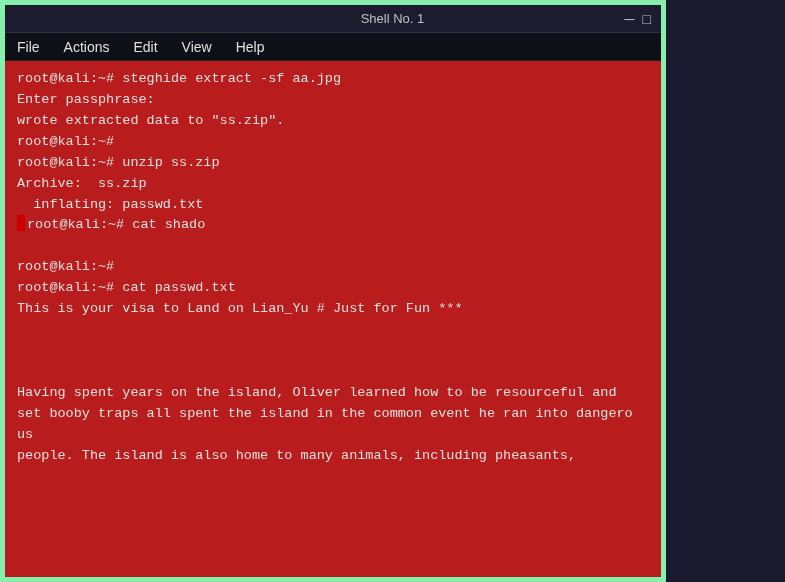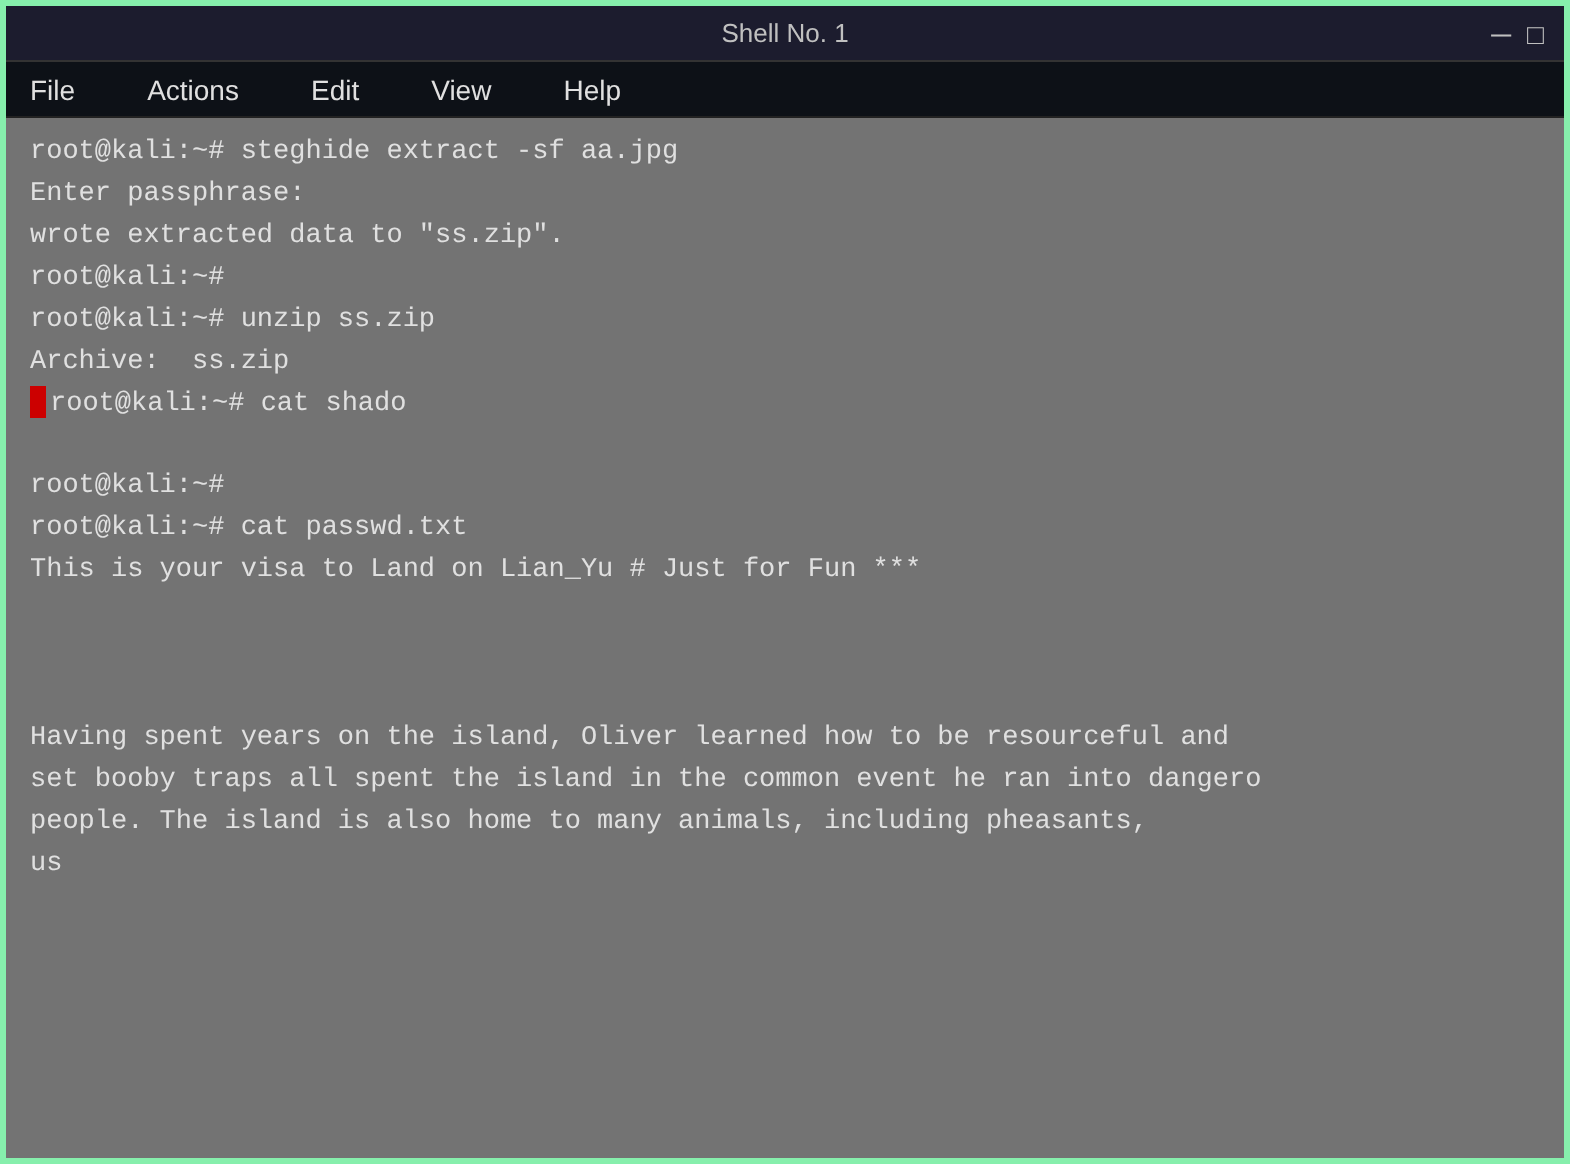--- a/index.html
+++ b/index.html
@@ -10,26 +10,26 @@
 
     body {
       width: 785px;
       height: 582px;
       background: #1a1a2e;
       font-family: 'Courier New', Courier, monospace;
       overflow: hidden;
     }
 
     .window {
-      width: 785px;
+      width: 666px;
       height: 582px;
       background: #0d1117;
       display: flex;
       flex-direction: column;
-      border: 3px solid #86efac;
+      border: 5px solid #86efac;
     }
 
     .title-bar {
       background: #1c1c2e;
       height: 28px;
       display: flex;
       align-items: center;
       justify-content: space-between;
       padding: 0 10px;
       border-bottom: 1px solid #333;
@@ -60,36 +60,36 @@
       line-height: 1;
       font-family: sans-serif;
     }
 
     .menu-bar {
       background: #0d1117;
       height: 28px;
       display: flex;
       align-items: center;
       padding: 0 8px;
-      gap: 28px;
+      gap: 16px;
       border-bottom: 1px solid #222;
       flex-shrink: 0;
     }
 
     .menu-item {
       color: #e0e0e0;
       font-size: 14px;
       font-family: sans-serif;
       cursor: pointer;
       padding: 2px 4px;
     }
 
     .terminal-body {
       flex: 1;
-      background: #737373;
+      background: #b91c1c;
       padding: 8px 12px;
       overflow: hidden;
       color: #e0e0e0;
       font-size: 13.5px;
       line-height: 1.55;
     }
 
     .line {
       display: block;
       white-space: pre;
@@ -136,30 +136,31 @@
   </div>
 
   <div class="terminal-body">
 
   <span class="line">root@kali:~# steghide extract -sf aa.jpg</span>
       <span class="line">Enter passphrase:</span>
       <span class="line">wrote extracted data to "ss.zip".</span>
       <span class="line">root@kali:~#</span>
       <span class="line">root@kali:~# unzip ss.zip</span>
       <span class="line">Archive:  ss.zip</span>
+      <span class="line">  inflating: passwd.txt</span>
       <div class="highlight-line">
         <span class="red-block"></span>
         <span class="line">root@kali:~# cat shado</span>
       </div>
       <span class="empty-line"></span>
       <span class="line">root@kali:~#</span>
       <span class="line">root@kali:~# cat passwd.txt</span>
       <span class="line">This is your visa to Land on Lian_Yu # Just for Fun ***</span>
       <span class="empty-line"></span>
       <span class="empty-line"></span>
       <span class="empty-line"></span>
       <span class="line">Having spent years on the island, Oliver learned how to be resourceful and</span>
       <span class="line">set booby traps all spent the island in the common event he ran into dangero</span>
+      <span class="line">us</span>
       <span class="line">people. The island is also home to many animals, including pheasants,</span>
-      <span class="line">us</span>
     </div>
 
 </div>
 
 </body></html>

